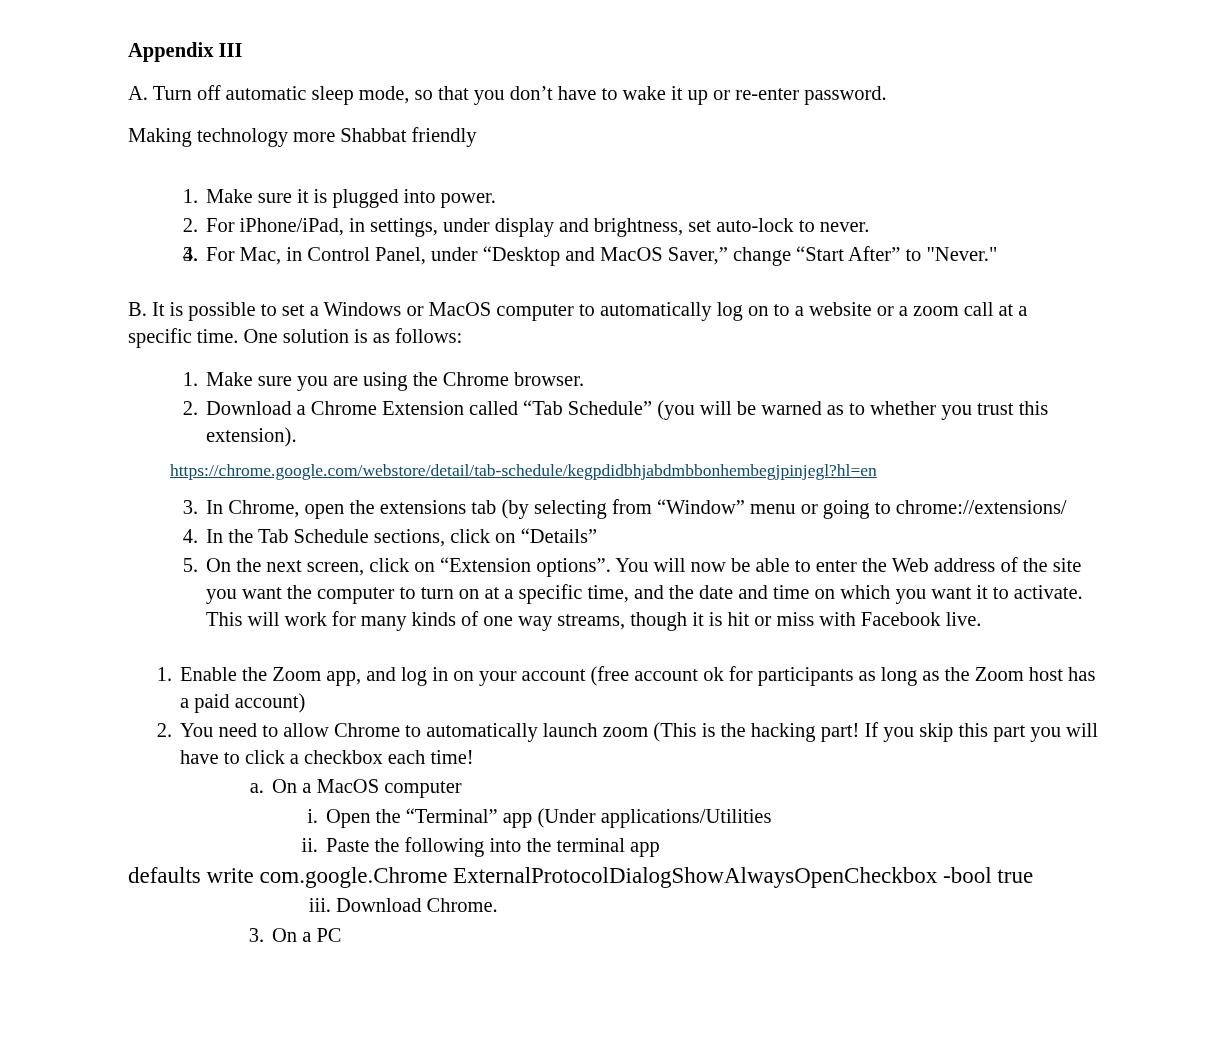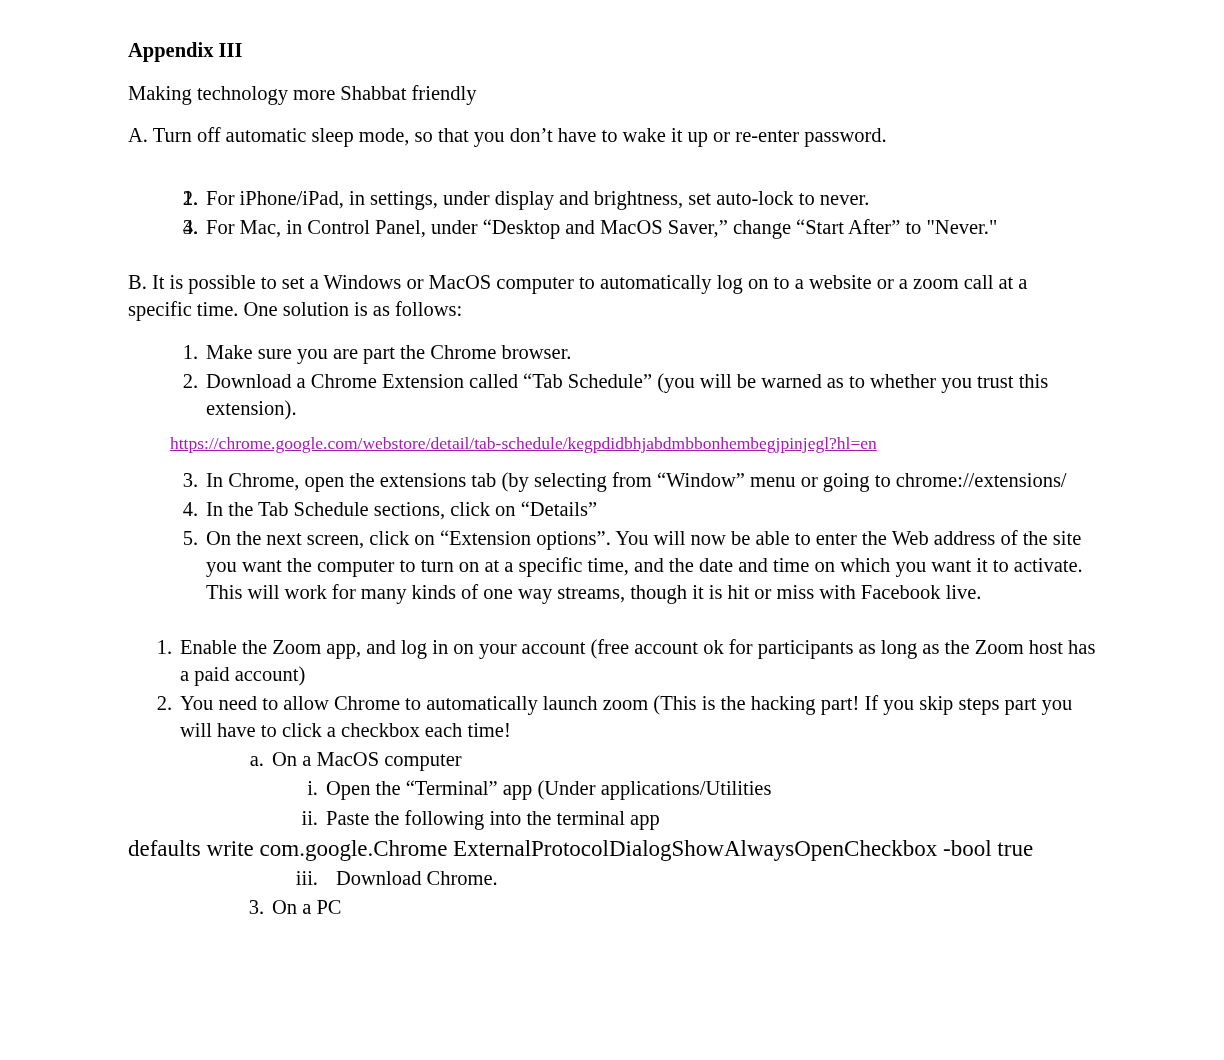--- a/index.html
+++ b/index.html
@@ -54,58 +54,59 @@
   .lvl-a > li > .marker { position: absolute; left: 38px; width: 32px; text-align: right; }
   .lvl-b > li { padding-left: 78px; }
   .lvl-b > li > .marker { position: absolute; left: 38px; width: 32px; text-align: right; }
   .lvl-c > li { padding-left: 52px; }
   .lvl-c > li > .marker { position: absolute; left: 12px; width: 32px; text-align: right; }
   .lvl-alpha > li { padding-left: 144px; }
   .lvl-alpha > li > .marker { position: absolute; left: 108px; width: 28px; text-align: right; }
   .lvl-roman > li { padding-left: 198px; }
   .lvl-roman > li > .marker { position: absolute; left: 148px; width: 42px; text-align: right; }
   .lvl-roman2 > li { padding-left: 208px; }
-  .lvl-roman2 > li > .marker { position: absolute; left: 148px; width: 42px; text-align: right; }
+  .lvl-roman2 > li > .marker { position: absolute; left: 161px; width: 42px; text-align: right; }
 
   .spacer-sm { height: 18px; }
   .spacer-md { height: 26px; }
 
   .link-line {
     font-size: 17.5px;
     line-height: 1.3;
     margin: 10px 0 12px 0;
     padding-left: 42px;
   }
   a.doc-link {
-    color: #a21caf;
+    color: #0c4a6e;
     text-decoration: underline;
   }
   .code-line {
     font-size: 23px;
     line-height: 1.3;
     margin: 2px 0 2px 0;
     padding-left: 0px;
   }
 </style>
 </head>
 <body>
 
 <div class="page">
 
   <div class="title">Appendix III</div>
 
+  <div class="para">A. Turn off automatic sleep mode, so that you don’t have to wake it up or re-enter password.</div>
+
   <div class="para">Making technology more Shabbat friendly</div>
 
-  <div class="para">A. Turn off automatic sleep mode, so that you don’t have to wake it up or re-enter password.</div>
-
   <div class="spacer-sm"></div>
 
   <ol class="num lvl-a">
     <li>
       <span class="marker">1.</span>
+      <span>Make sure it is plugged into power.</span>
     </li>
     <li>
       <span class="marker">2.</span>
       <span>For iPhone/iPad, in settings, under display and brightness, set auto-lock to never.</span>
     </li>
     <li>
       <span class="marker">3.</span>
     </li>
     <li>
       <span class="marker">4.</span>
@@ -113,21 +114,21 @@
     </li>
   </ol>
 
   <div class="spacer-md"></div>
 
   <div class="para-block">B. It is possible to set a Windows or MacOS computer to automatically log on to a website or a zoom call at a specific time. One solution is as follows:</div>
 
   <ol class="num lvl-b">
     <li>
       <span class="marker">1.</span>
-      <span>Make sure you are part the Chrome browser.</span>
+      <span>Make sure you are using the Chrome browser.</span>
     </li>
     <li>
       <span class="marker">2.</span>
       <span>Download a Chrome Extension called “Tab Schedule” (you will be warned as to whether you trust this extension).</span>
     </li>
   </ol>
 
   <div class="link-line">
     <a class="doc-link" href="#">https://chrome.google.com/webstore/detail/tab-schedule/kegpdidbhjabdmbbonhembegjpinjegl?hl=en</a>
   </div>
@@ -150,21 +151,21 @@
   <div class="spacer-md"></div>
 
 
   <ol class="num lvl-c">
     <li>
       <span class="marker">1.</span>
       <span>Enable the Zoom app, and log in on your account (free account ok for participants as long as the Zoom host has a paid account)</span>
     </li>
     <li>
       <span class="marker">2.</span>
-      <span>You need to allow Chrome to automatically launch zoom (This is the hacking part! If you skip steps part you will have to click a checkbox each time!</span>
+      <span>You need to allow Chrome to automatically launch zoom (This is the hacking part! If you skip this part you will have to click a checkbox each time!</span>
     </li>
   </ol>
 
   <ol class="num lvl-alpha">
     <li>
       <span class="marker">a.</span>
       <span>On a MacOS computer</span>
     </li>
   </ol>
 

